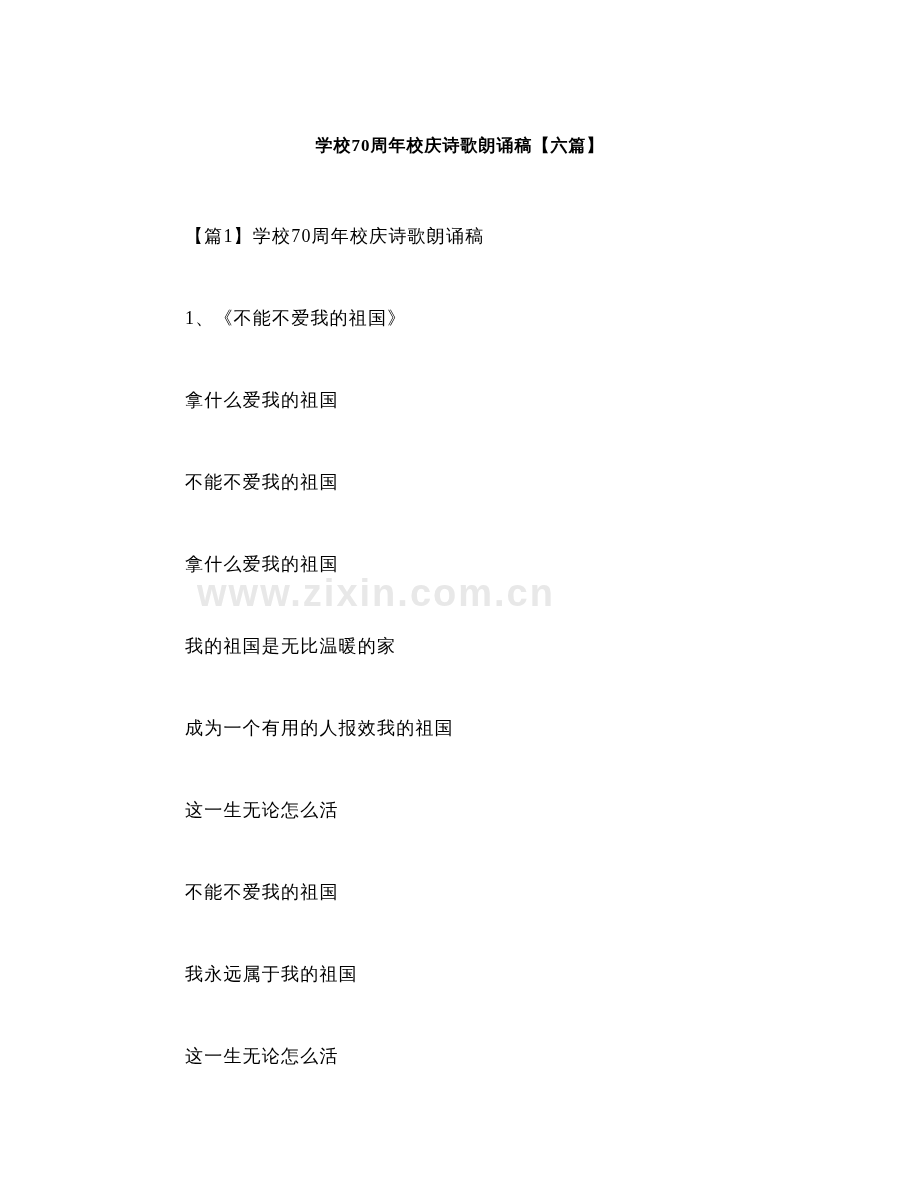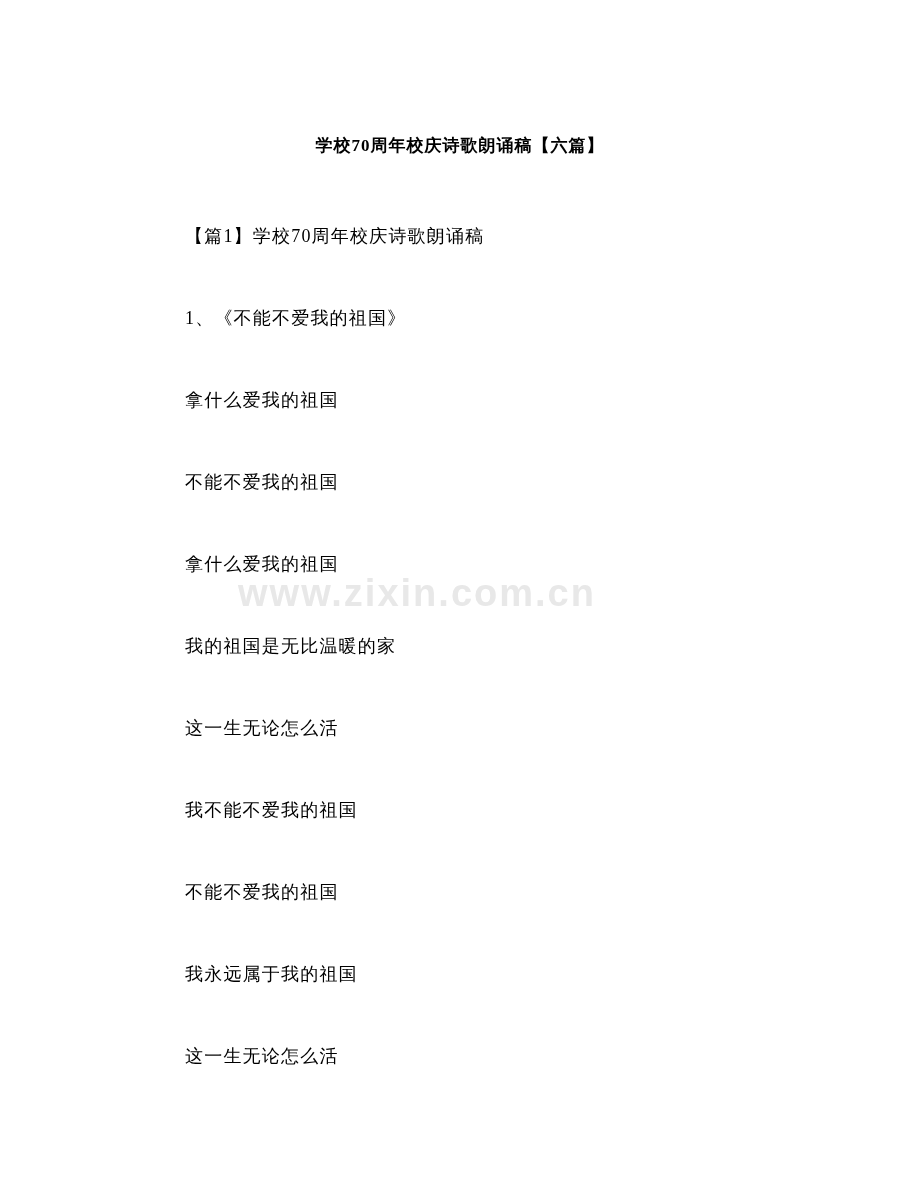--- a/index.html
+++ b/index.html
@@ -30,21 +30,20 @@
     text-align: center;
     font-family: "Liberation Sans", sans-serif;
     font-size: 38px;
     font-weight: bold;
     letter-spacing: 2px;
     color: #e8e8e8;
     user-select: none;
     pointer-events: none;
     z-index: 0;
     white-space: nowrap;
-    padding-left: 41px;
   }
   .content {
     position: relative;
     z-index: 1;
     padding: 0 170px 0 170px;
   }
   .doc-title {
     text-align: center;
     font-size: 17px;
     font-weight: bold;
@@ -75,20 +74,20 @@
   <div class="content">
 
     <h1 class="doc-title">学校70周年校庆诗歌朗诵稿【六篇】</h1>
 
     <p class="para first-body">【篇1】学校70周年校庆诗歌朗诵稿</p>
     <p class="para">1、《不能不爱我的祖国》</p>
     <p class="para">拿什么爱我的祖国</p>
     <p class="para">不能不爱我的祖国</p>
     <p class="para">拿什么爱我的祖国</p>
     <p class="para">我的祖国是无比温暖的家</p>
+    <p class="para">成为一个有用的人报效我的祖国</p>
     <p class="para">这一生无论怎么活</p>
-    <p class="para">我不能不爱我的祖国</p>
     <p class="para">不能不爱我的祖国</p>
     <p class="para">我永远属于我的祖国</p>
     <p class="para">这一生无论怎么活</p>
 
   </div>
 </div>
 
 </body></html>

